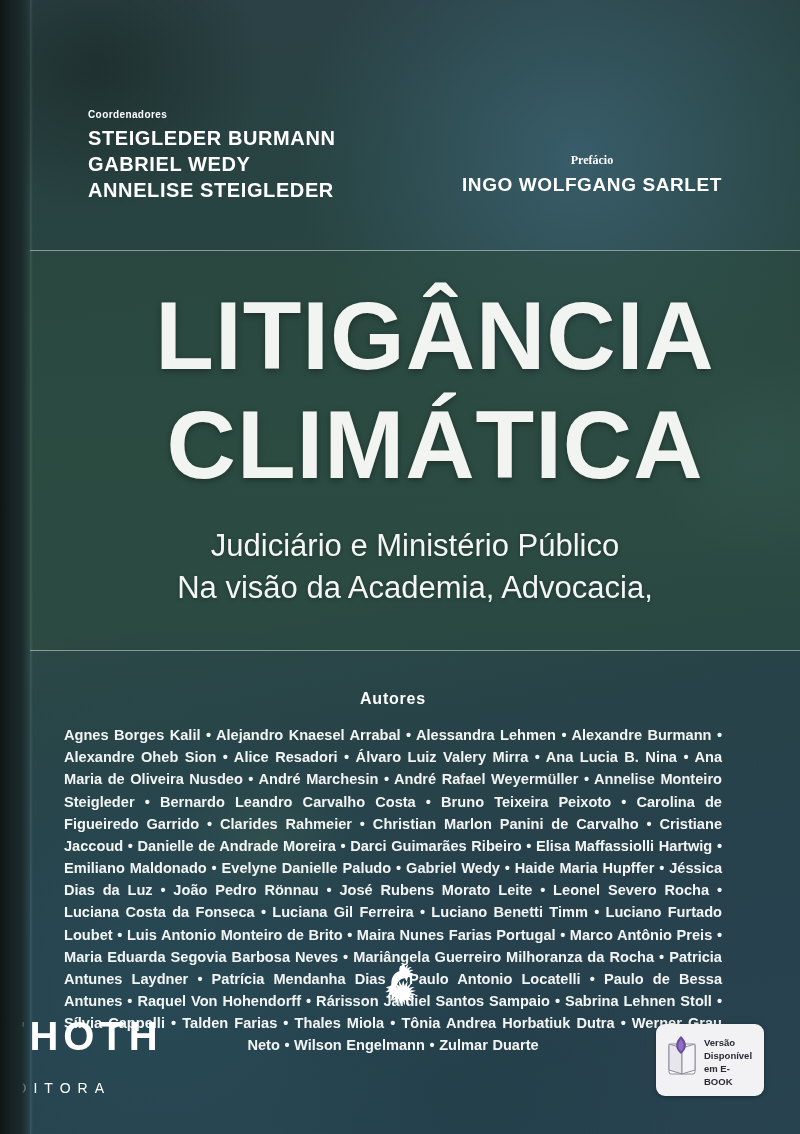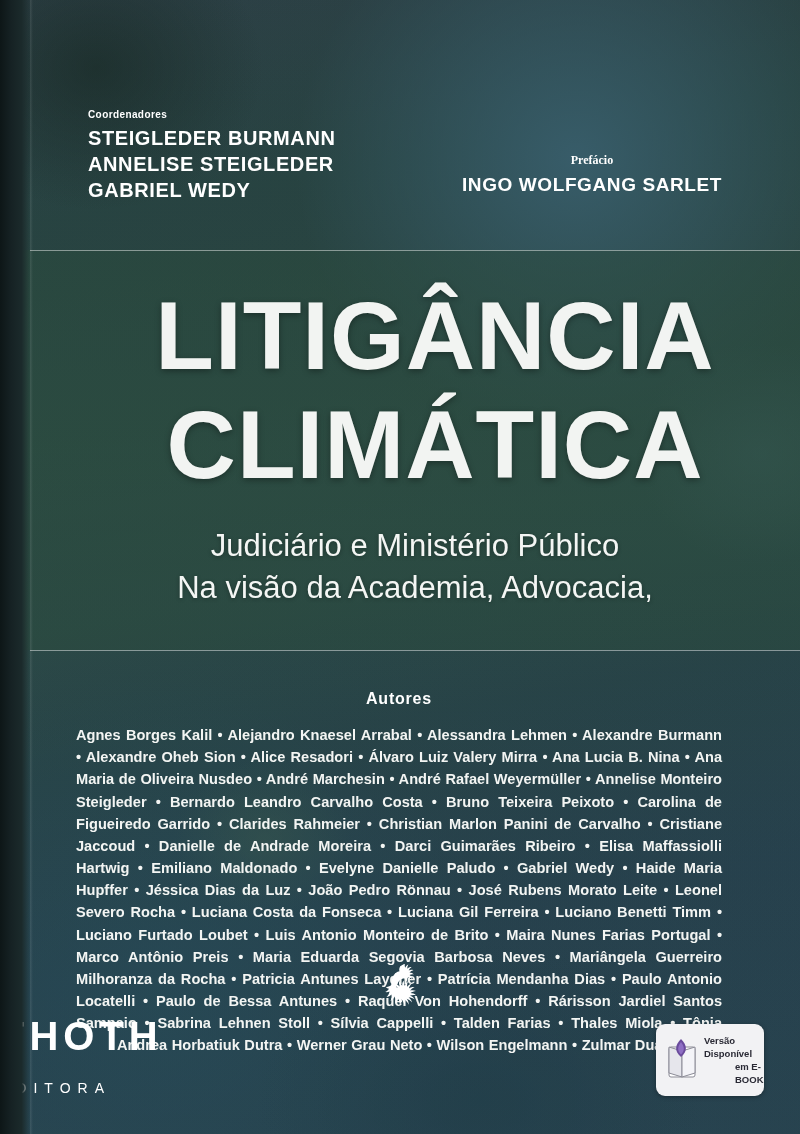--- a/index.html
+++ b/index.html
@@ -138,21 +138,21 @@
     font-weight: normal;
     text-shadow: 0 1px 4px rgba(0,0,0,0.3);
   }
 
   
   .authors-wrap {
     position: absolute;
     left: 30px; right: 0;
     top: 650px;
     z-index: 5;
-    padding: 40px 78px 0 46px;
+    padding: 40px 78px 0 34px;
     box-sizing: border-box;
     text-align: center;
   }
   .authors-title {
     font-size: 16px;
     font-weight: bold;
     letter-spacing: 0.8px;
     margin-bottom: 16px;
   }
   .authors-list {
@@ -195,57 +195,56 @@
     position: absolute;
     right: 36px;
     bottom: 38px;
     width: 108px;
     height: 72px;
     background: #f2f2f4;
     border-radius: 9px;
     z-index: 7;
     box-shadow: 0 1px 4px rgba(0,0,0,0.35);
     display: flex;
-    align-items: center;
-    padding: 5px 8px;
+    padding: 12px 8px;
     box-sizing: border-box;
   }
   .ebook-icon {
     width: 34px;
     height: 42px;
     flex: 0 0 34px;
     margin-right: 6px;
   }
   .ebook-text {
     font-size: 9.5px;
     line-height: 1.38;
     color: #2a2a35;
     font-weight: bold;
     text-align: left;
   }
-  .ebook-text .strong { font-weight: bold; margin-left: 31px; }
+  .ebook-text .strong { font-weight: bold; }
 </style>
 </head>
 <body>
 
 <div class="cover">
 
   <div class="title-band"></div>
   <div class="rule rule-top"></div>
   <div class="rule rule-bottom"></div>
 
   <div class="spine"></div>
   <div class="spine-edge"></div>
 
   <div class="header">
     <div class="coord">
       <div class="lbl">Coordenadores</div>
       <div class="nm">STEIGLEDER BURMANN</div>
+      <div class="nm">GABRIEL WEDY</div>
       <div class="nm">ANNELISE STEIGLEDER</div>
-      <div class="nm">GABRIEL WEDY</div>
     </div>
     <div class="preface">
       <div class="lbl">Prefácio</div>
       <div class="nm">INGO WOLFGANG SARLET</div>
     </div>
   </div>
 
   <div class="titles">
     <div class="title-line">LITIGÂNCIA</div>
     <div class="title-line second">CLIMÁTICA</div>

